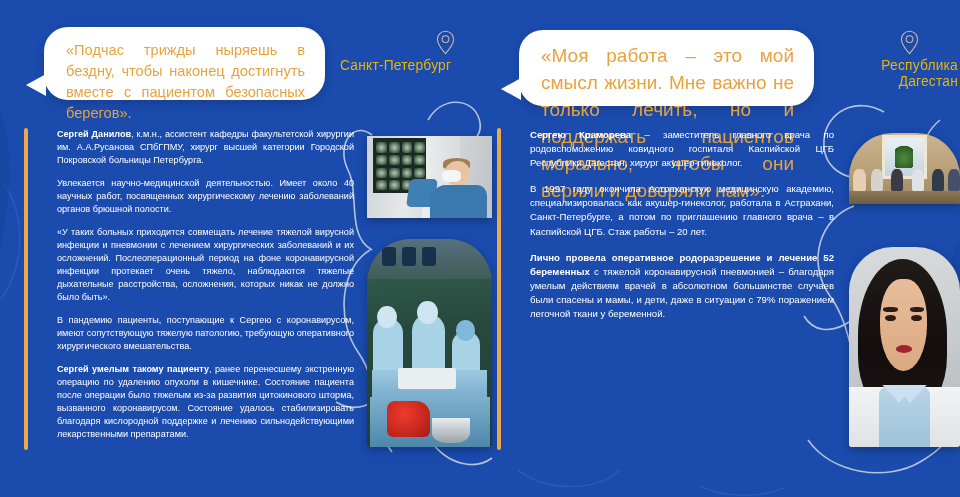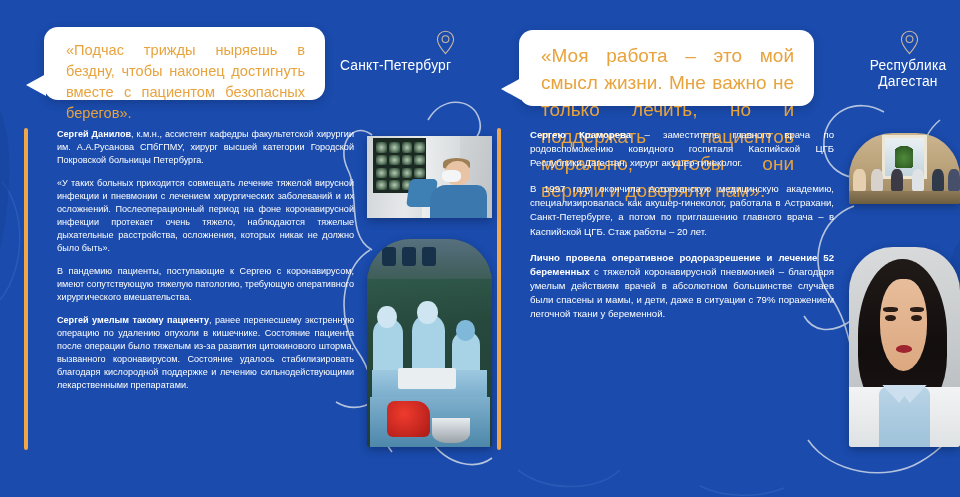--- a/index.html
+++ b/index.html
@@ -9,21 +9,21 @@
     font-family:"Liberation Sans","DejaVu Sans",sans-serif;
     position:relative;
   }
   .stage{position:absolute;inset:0;overflow:hidden;}
 
   
   .bg-svg{position:absolute;inset:0;width:960px;height:497px;pointer-events:none;}
 
   
   .bubble{
-    position:absolute;background:#FFFFFF;border-radius:14px;
+    position:absolute;background:#FFFFFF;border-radius:24px;
     box-shadow:0 3px 10px rgba(0,0,0,.18);
     padding:13px 20px 14px 22px;box-sizing:border-box;
   }
   .bubble .qtext{
     color:#E8A33D;font-size:14.6px;line-height:1.45;
     text-align:justify;margin:0;font-weight:400;
     text-justify:inter-word;
   }
   .bubble .qtext.right{font-size:19px;line-height:1.42;}
   .tail{
@@ -34,29 +34,29 @@
   }
   #bubble-left{left:44px;top:27px;width:281px;height:73px;}
   #bubble-left .tail{left:-18px;top:47px;}
   #bubble-right{left:519px;top:30px;width:295px;height:76px;}
   #bubble-right .tail{left:-18px;top:48px;}
 
   
   .loc{position:absolute;text-align:center;color:#EBD9B6;}
   .loc .pin{display:block;margin:0 auto 3px auto;}
   .loc .loc-label{
-    font-size:13.8px;line-height:1.18;color:#ffffff;white-space:pre-line;
+    font-size:13.8px;line-height:1.18;color:#eab308;white-space:pre-line;
     letter-spacing:.2px;
   }
   #loc-spb{left:340px;top:30px;width:136px;}
   #loc-spb .pin{margin-left:96px;}
   #loc-spb .loc-label{text-align:left;}
   #loc-dag{left:858px;top:30px;width:100px;}
   #loc-dag .pin{margin-left:42px;}
-  #loc-dag .loc-label{text-align:center;}
+  #loc-dag .loc-label{text-align:right;}
 
   
   .column{position:absolute;top:128px;}
   #col-left{left:24px;width:330px;}
   #col-right{left:497px;width:337px;}
   .accent-bar{
     position:absolute;left:0;top:0;width:3.5px;height:322px;
     background:#F0A749;border-radius:2px;
   }
   .col-body{margin-left:17px;}
@@ -200,20 +200,23 @@
     </svg>
     <div class="loc-label">Республика
 Дагестан</div>
   </div>
 
   <div class="column" id="col-left">
     <div class="accent-bar"></div>
     <div class="col-body">
       <p class="para">
         <span class="nm">Сергей Данилов</span><span>, к.м.н., ассистент кафедры факультетской хирургии им. А.А.Русанова СПбГПМУ, хирург высшей категории Городской Покровской больницы Петербурга.</span>
+      </p>
+      <p class="para">
+        <span>Увлекается научно-медицинской деятельностью. Имеет около 40 научных работ, посвященных хирургическому лечению заболеваний органов брюшной полости.</span>
       </p>
       <p class="para">
         <span>«У таких больных приходится совмещать лечение тяжелой вирусной инфекции и пневмонии с лечением хирургических заболеваний и их осложнений. Послеоперационный период на фоне коронавирусной инфекции протекает очень тяжело, наблюдаются тяжелые дыхательные расстройства, осложнения, которых никак не должно было быть».</span>
       </p>
       <p class="para">
         <span>В пандемию пациенты, поступающие к Сергею с коронавирусом, имеют сопутствующую тяжелую патологию, требующую оперативного хирургического вмешательства.</span>
       </p>
       <p class="para">
         <span class="nm">Сергей умелым такому пациенту</span><span>, ранее перенесшему экстренную операцию по удалению опухоли в кишечнике. Состояние пациента после операции было тяжелым из-за развития цитокинового шторма, вызванного коронавирусом. Состояние удалось стабилизировать благодаря кислородной поддержке и лечению сильнодействующими лекарственными препаратами.</span>
       </p>

